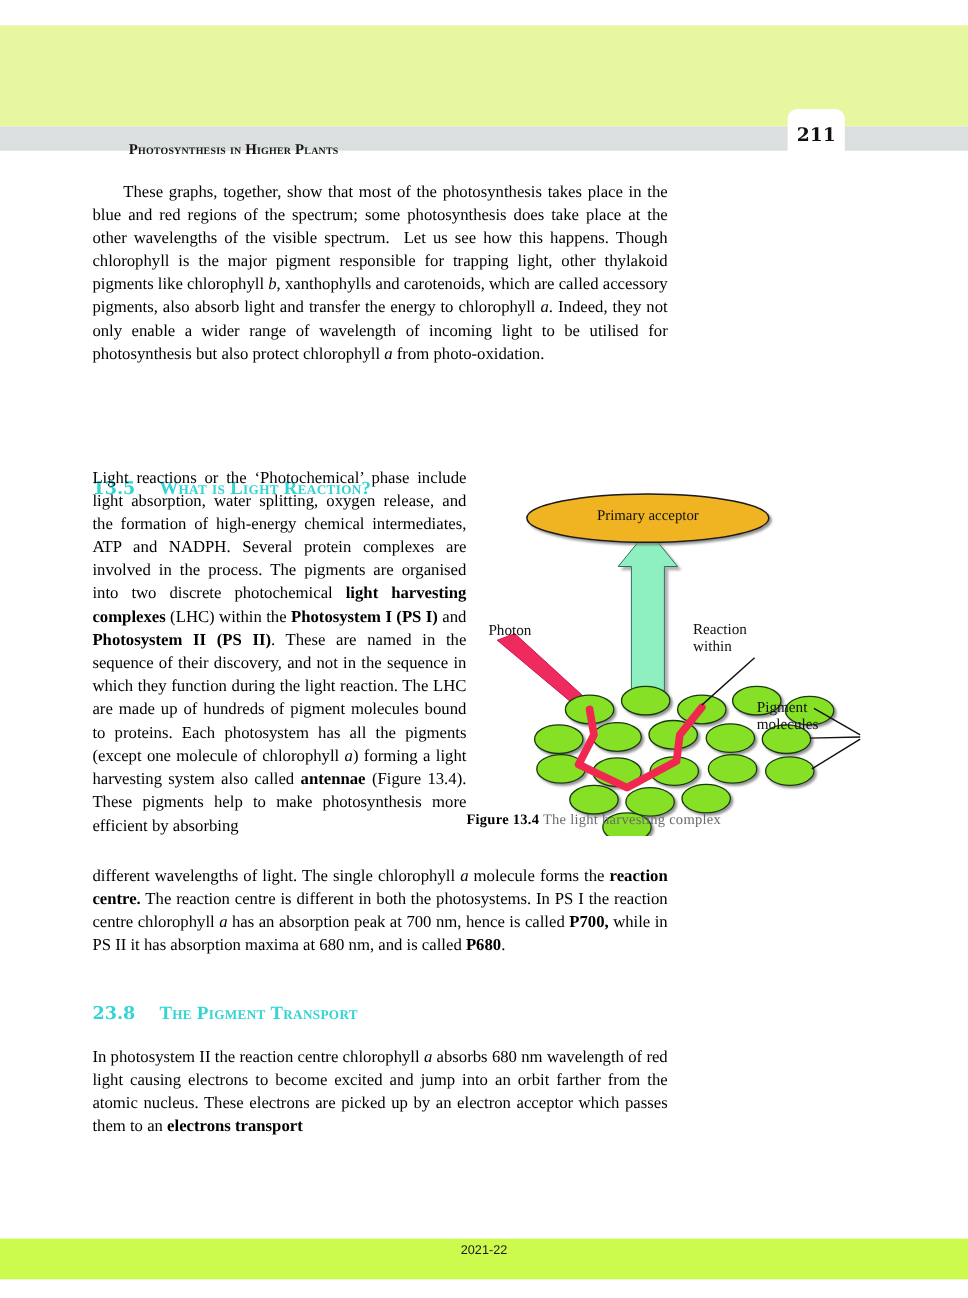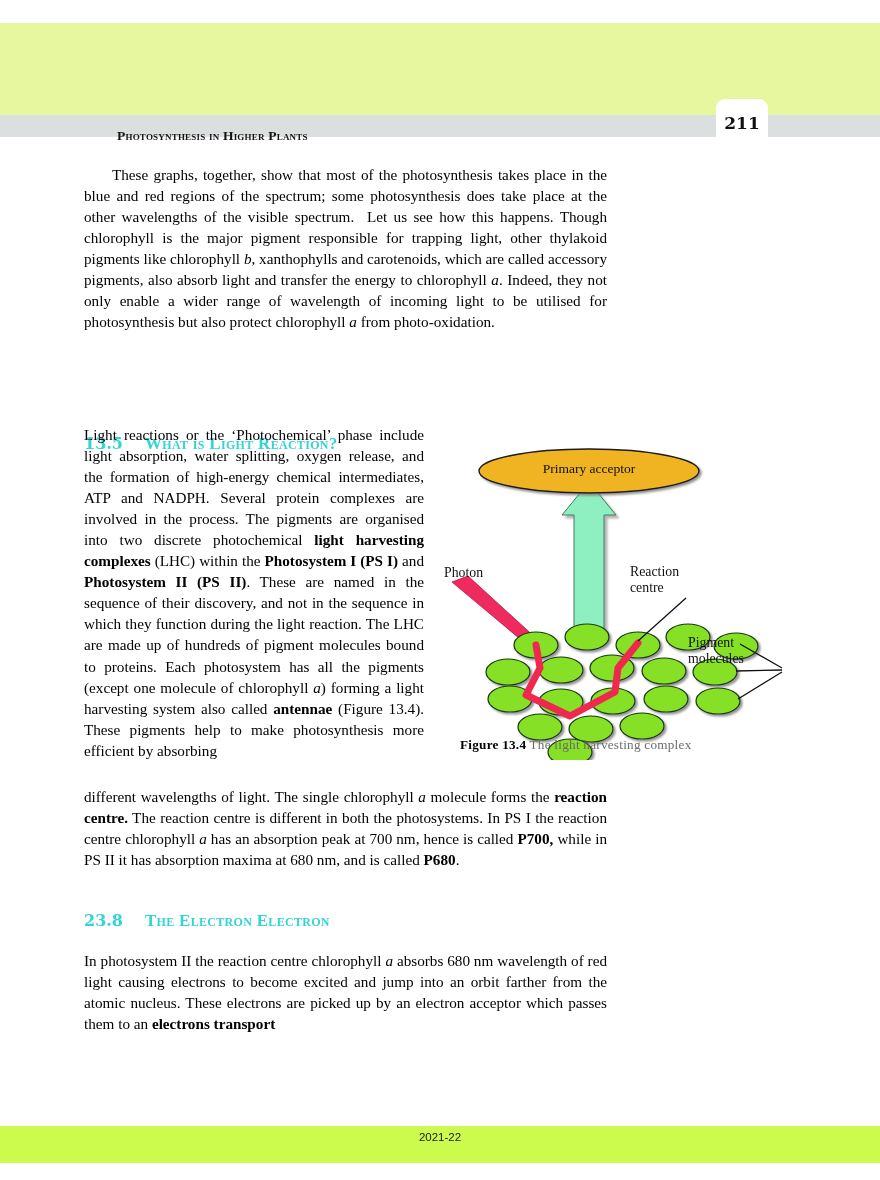--- a/index.html
+++ b/index.html
@@ -142,21 +142,21 @@
   #sec-136 { left: 84px; top: 911px; }
 
   
   .figure {
     position: absolute;
     left: 430px; top: 440px;
     width: 360px; height: 320px;
   }
   .fig-caption {
     position: absolute;
-    left: 460px; top: 737px;
+    left: 424px; top: 737px;
     width: 340px;
     font-size: 13.2px;
     color: #6b6b6b;
     letter-spacing: 0.25px;
     white-space: nowrap;
   }
   .fig-caption b {
     color: #000000;
     font-weight: bold;
   }
@@ -251,40 +251,40 @@
     </svg>
 
     
     <div style="position:absolute; left:0; top:21px; width:318px; text-align:center;
                 font-size:13.5px; font-weight:normal; color:#111;">Primary acceptor</div>
 
     <div style="position:absolute; left:14px; top:125px; font-size:13.8px; color:#111;">Photon</div>
 
     <div style="position:absolute; left:200px; top:124px; font-size:13.8px; color:#111; line-height:1.18;">
       <div>Reaction</div>
-      <div>centre</div>
+      <div>within</div>
     </div>
 
     <div style="position:absolute; left:258px; top:195px; font-size:13.8px; color:#111; line-height:1.18;">
       <div>Pigment</div>
       <div>molecules</div>
     </div>
   </div>
 
   <div class="fig-caption">
     <b>Figure 13.4</b>
     <span>The light harvesting complex</span>
   </div>
 
   <div class="p-after-fig">
     <span>different wavelengths of light. The single chlorophyll </span><em class="ital">a</em><span> molecule forms the </span><b class="bd">reaction centre.</b><span> The reaction centre is different in both the photosystems.  In PS I the reaction centre chlorophyll </span><em class="ital">a</em><span> has an absorption peak at 700 nm, hence is called </span><b class="bd">P700,</b><span> while in PS II it has absorption maxima at 680 nm, and is called </span><b class="bd">P680</b><span>.</span>
   </div>
 
   <div class="sec-head" id="sec-136">
-    <span class="sec-num">23.8</span><span class="sec-title">The Electron Electron</span>
+    <span class="sec-num">23.8</span><span class="sec-title">The Pigment Transport</span>
   </div>
 
   <div class="p-last">
     <span>In photosystem II the reaction centre chlorophyll </span><em class="ital">a</em><span> absorbs 680 nm wavelength of red light causing electrons to become excited and jump into an orbit farther from the atomic nucleus. These electrons are picked up by an electron acceptor which passes them to an </span><b class="bd">electrons transport</b>
   </div>
 
   <div class="bottom-band"></div>
   <div class="footer-text">2021-22</div>
 
 </div>

